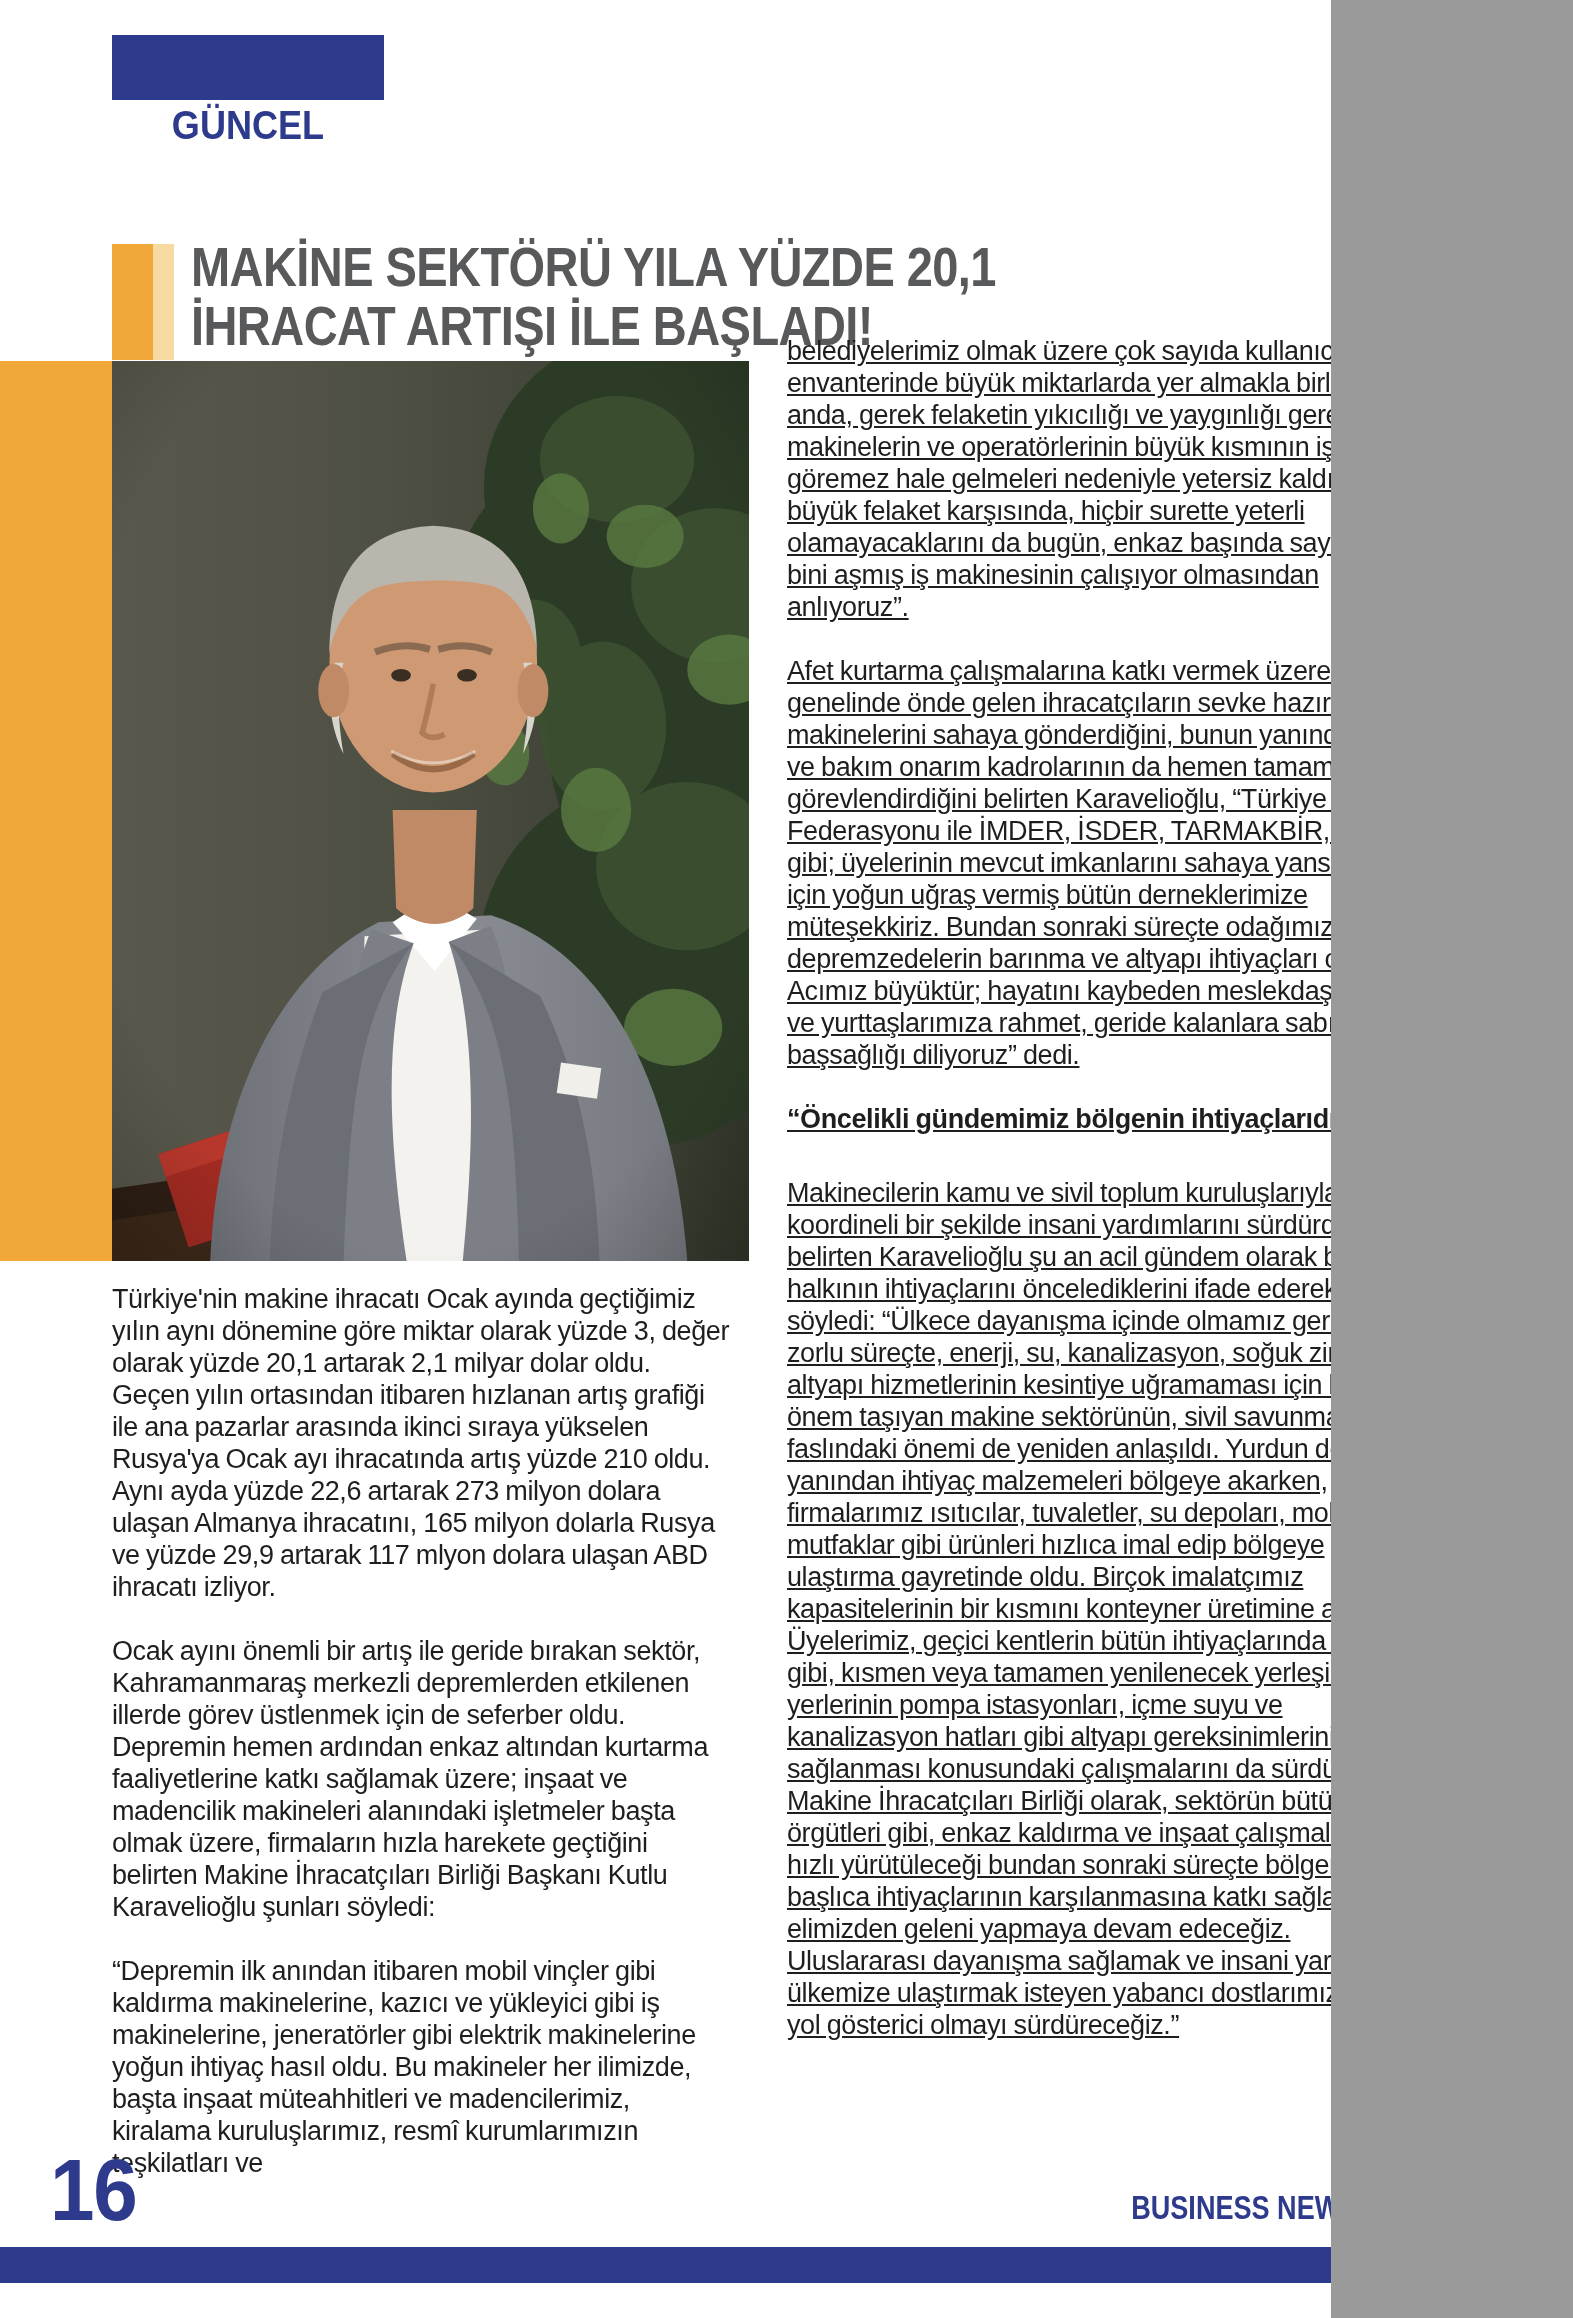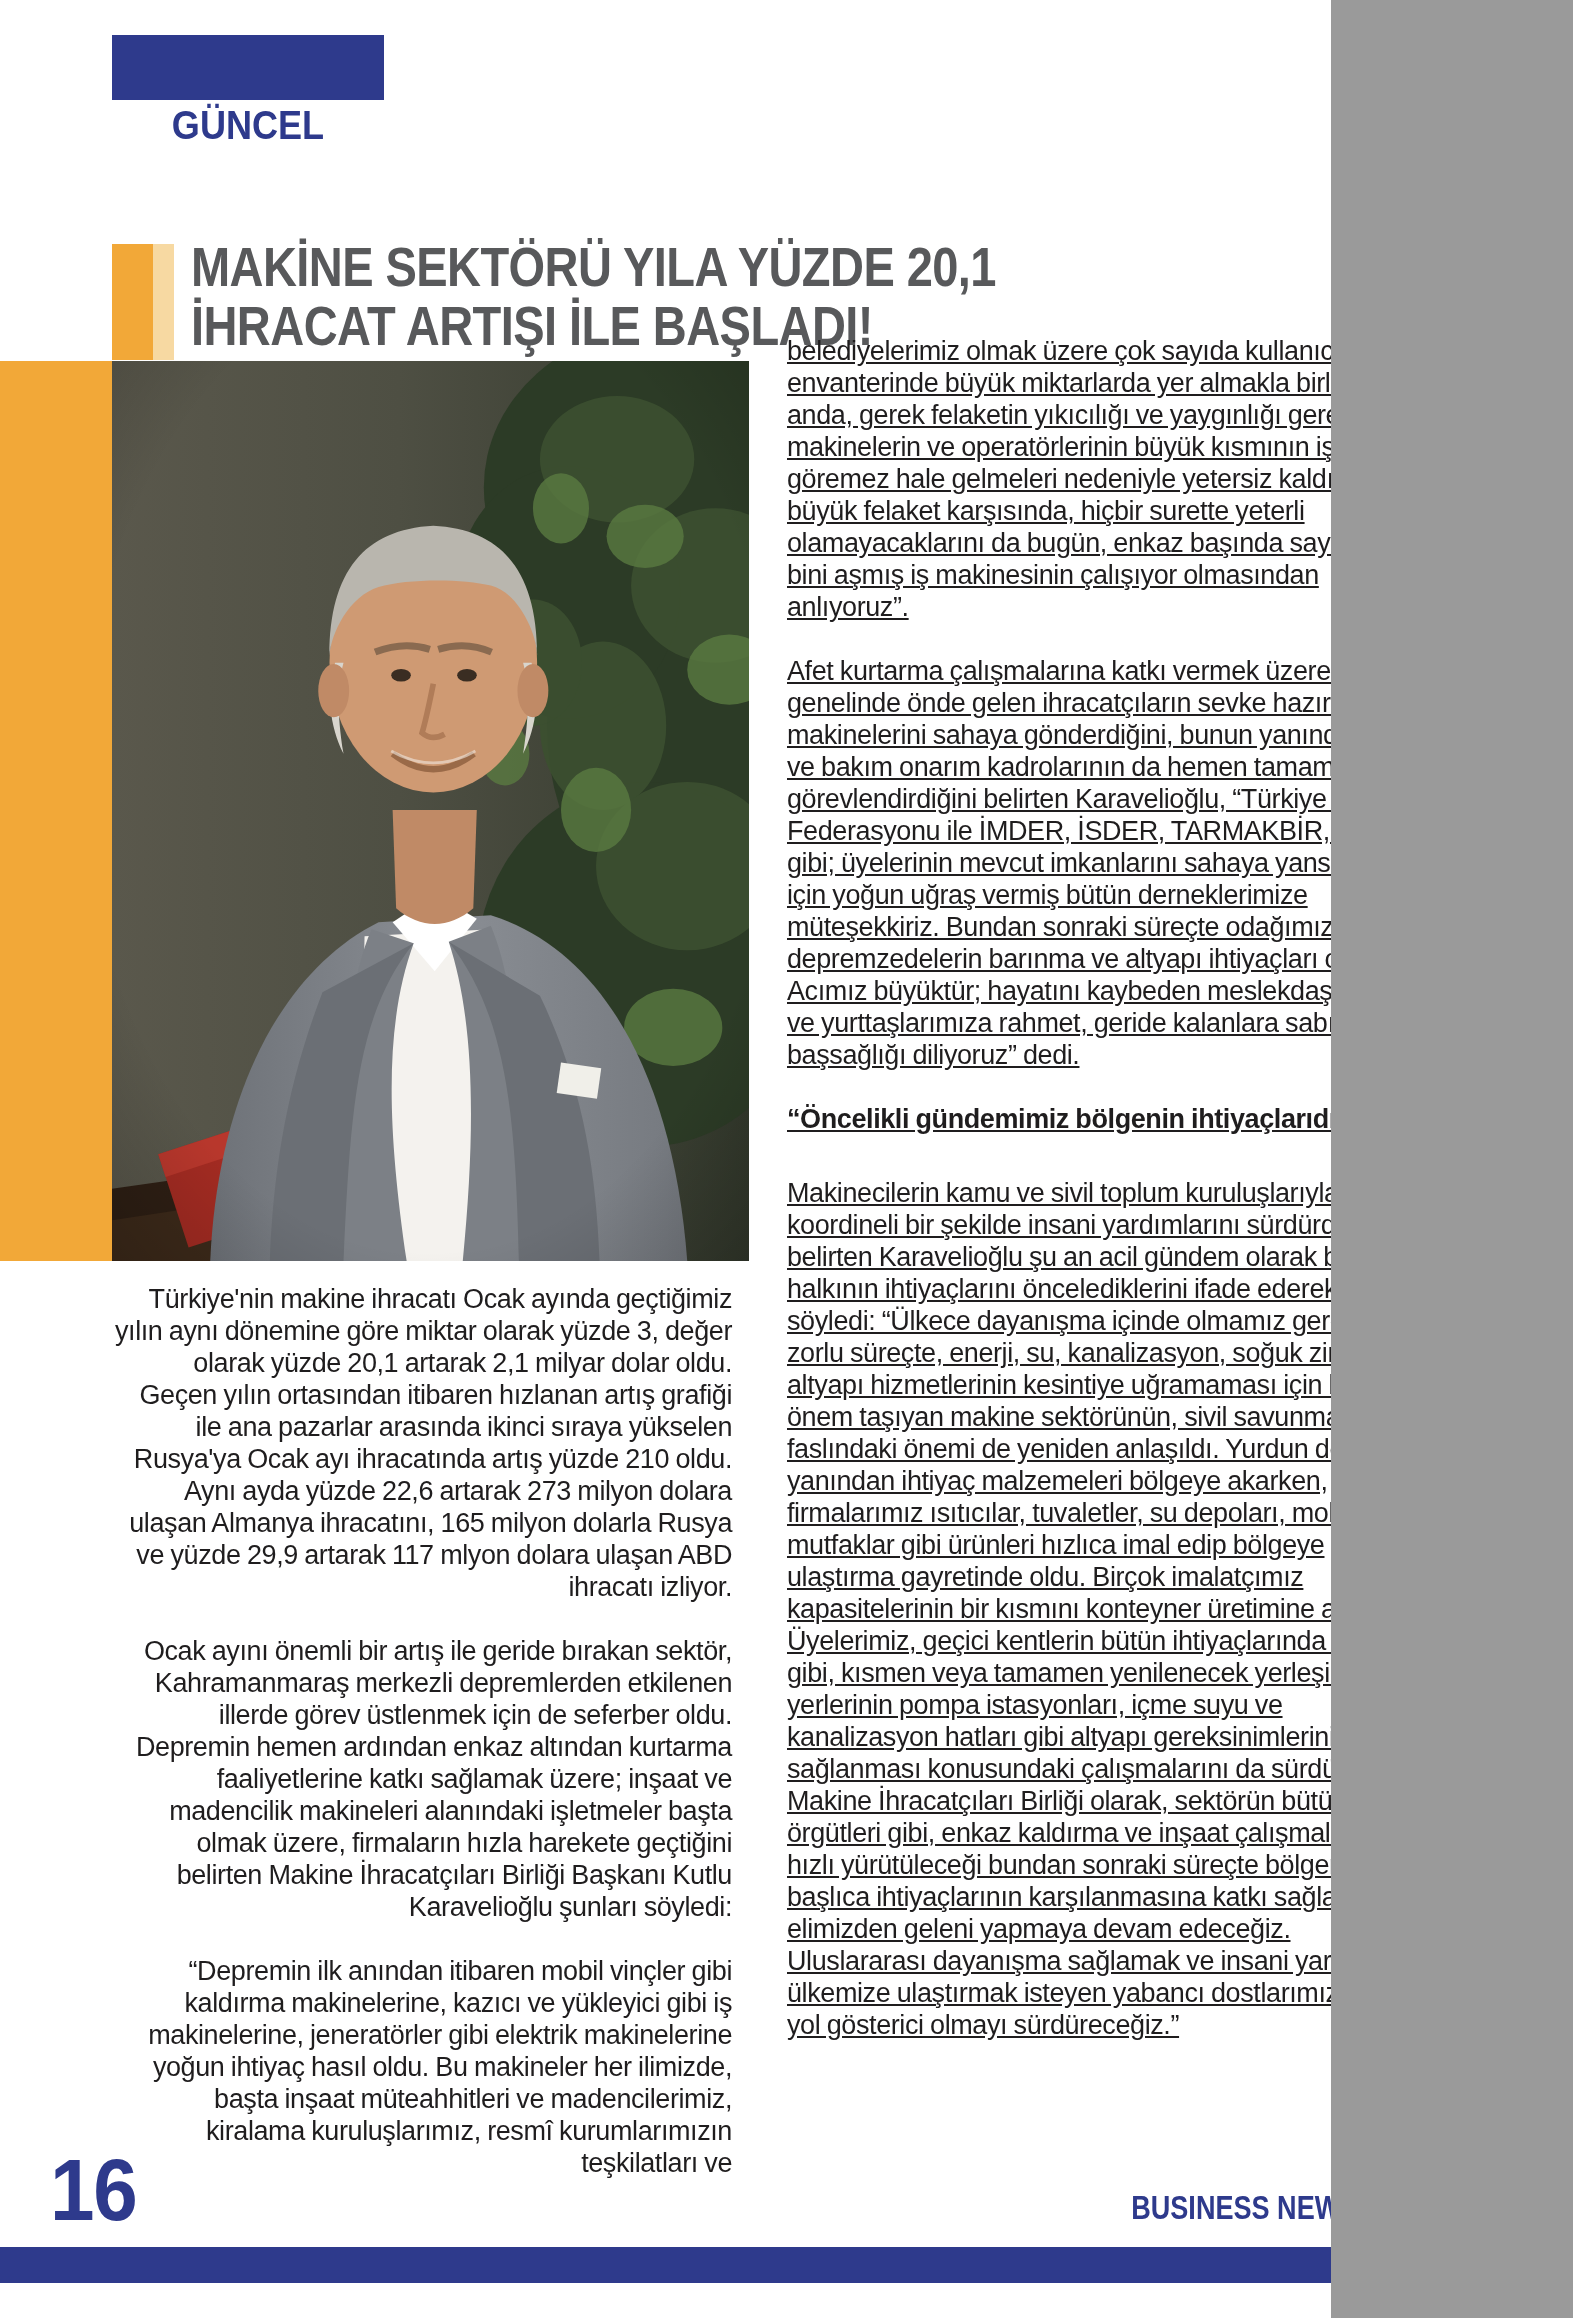--- a/index.html
+++ b/index.html
@@ -34,21 +34,21 @@
   
   .photo-accent-bar{left:0;top:361px;width:112px;height:900px;background:#f2a838;}
   .article-photo{left:112px;top:361px;width:637px;height:900px;overflow:hidden;background:#4c4c42;}
 
   
   .col{
     color:#1f1d1e;font-size:27px;line-height:32px;
     letter-spacing:-0.4px;word-spacing:-0.7px;text-align:left;
   }
   .col p{margin:0 0 32px 0;padding:0;}
-  .col-left{left:112px;top:1283px;width:620px;text-align:right;}
+  .col-left{left:112px;top:1283px;width:620px;}
   .col-right{left:787px;top:335px;width:646px;text-decoration:underline;}
   .subheading{
     font-weight:bold;color:#1f1d1e;font-size:27px;line-height:32px;
     margin:9.8px 0 42px 0;
   }
 
   
   .page-number{
     left:50px;top:2140px;color:#2e3a8c;
     font-size:87px;font-weight:bold;letter-spacing:-1.4px;

